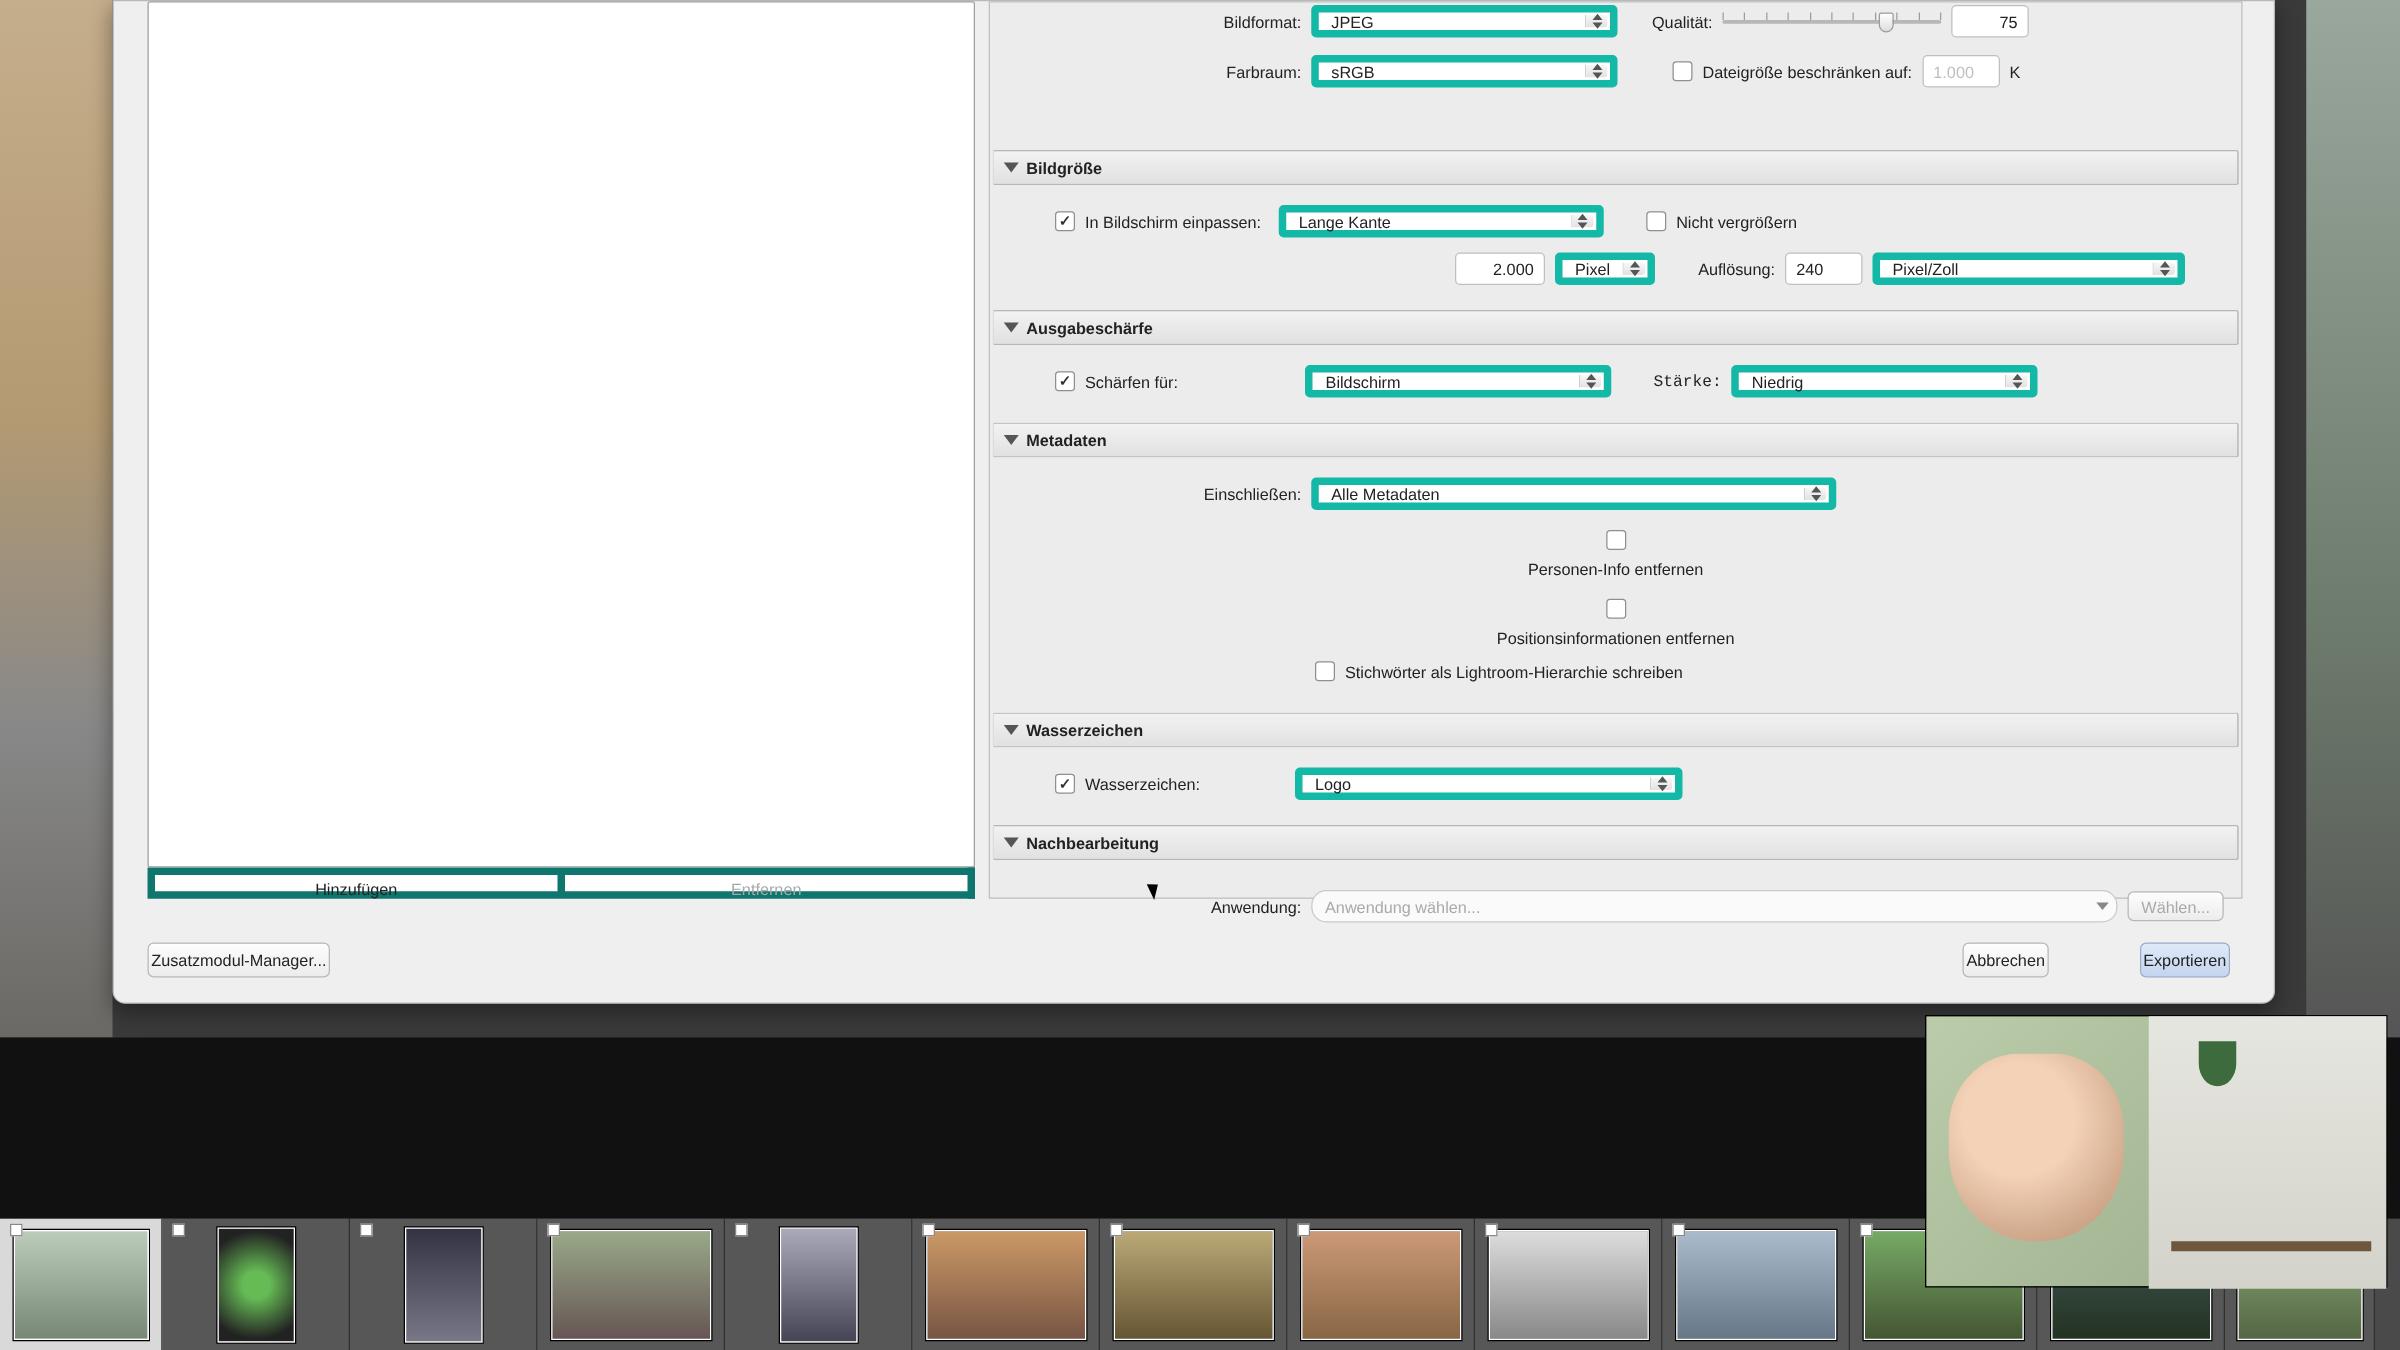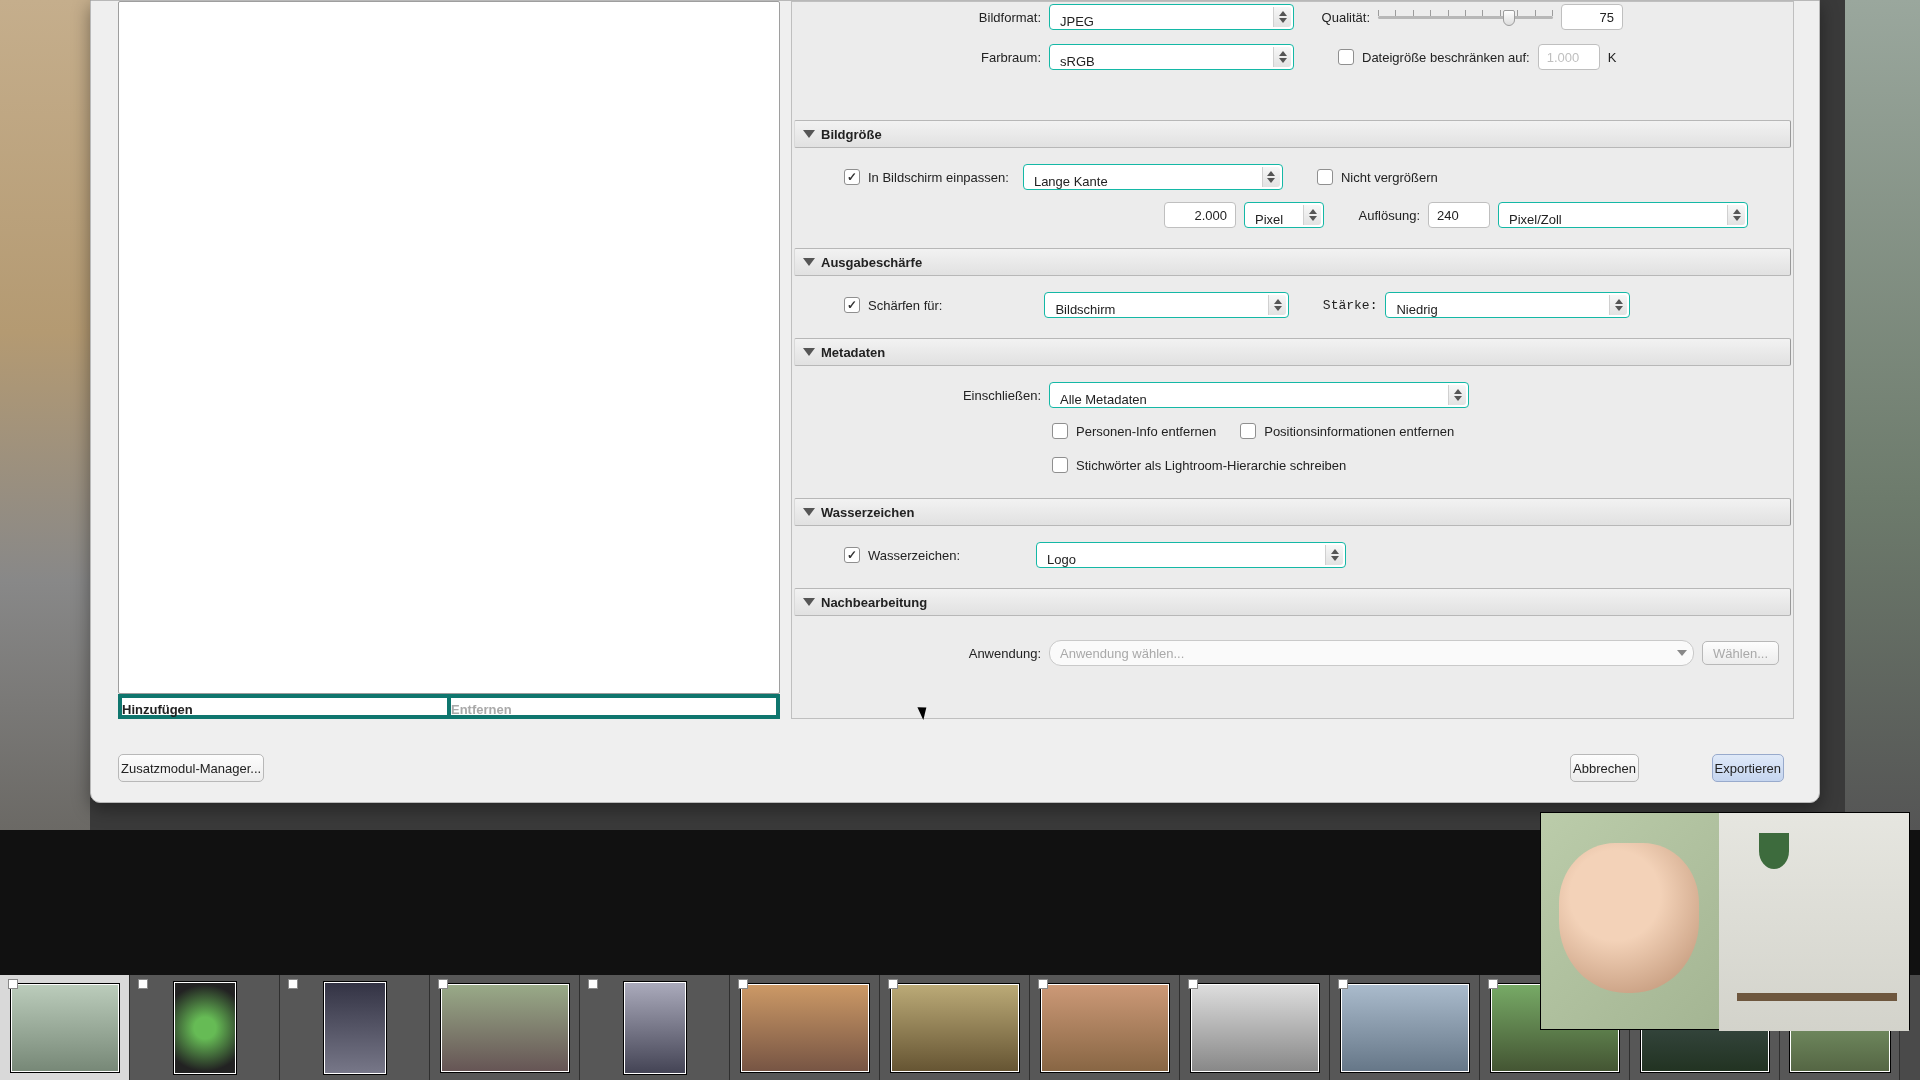--- a/index.html
+++ b/index.html
@@ -8,35 +8,35 @@
 .bg { position: absolute; inset: 0; background: #3a3a3a; }
 .bg-left { position: absolute; left: 0; top: 0; width: 90px; height: 830px; background: linear-gradient(#C5AE8C, #B49A72 40%, #888 70%, #6b6965 100%); }
 .bg-right { position: absolute; right: 0; top: 0; width: 75px; height: 830px; background: linear-gradient(#9aa79d, #6d7b6c 60%, #555 100%); }
 .bg-dark { position: absolute; left: 0; right: 0; top: 830px; height: 145px; background: #111; }
 
 .dialog { position: absolute; left: 90px; top: 0; width: 1730px; height: 803px; background: #efefef; border: 1px solid #b8b8b8; border-radius: 0 0 10px 10px; box-shadow: 0 6px 18px rgba(0,0,0,.4); }
 
 .leftpanel { position: absolute; left: 27px; top: 0; width: 662px; height: 718px; }
 .leftpanel .list { position: absolute; left: 0; top: 0; right: 0; height: 693px; background: #fff; border: 1px solid #9e9e9e; border-radius: 2px; }
 .leftpanel .btnrow { position: absolute; left: 0; top: 693px; right: 0; height: 25px; display: flex; }
-.leftpanel .btnrow .half { flex: 1; border: 4px solid #0f766e; background: #fff; line-height: 23px; font-weight: bold; }
+.leftpanel .btnrow .half { flex: 1; border: 6px solid #0f766e; background: #fff; text-align: center; line-height: 23px; }
 .leftpanel .btnrow .half + .half { border-left: none; }
 .disabled { color: #a9a9a9; }
 
 .rightpanel { position: absolute; left: 700px; top: 0; width: 1003px; height: 718px; }
 .scrollwrap { position: absolute; left: 0; right: 0; top: 0; bottom: 0; border: 1px solid #bfbfbf; background: #ececec; }
 
 .section-hdr { background: linear-gradient(#f2f2f2, #e1e1e1); border: 1px solid #b7b7b7; border-left: 1px solid #d9d9d9; border-right: 1px solid #999; height: 28px; display: flex; align-items: center; padding: 0 8px; font-weight: 600; gap: 6px; margin: 2px; border-radius: 2px; }
 .section-hdr .tri { width: 0; height: 0; border-left: 6px solid transparent; border-right: 6px solid transparent; border-top: 8px solid #555; }
 
 .section-body { margin: 0 2px 6px 2px; padding: 12px 12px; }
 .row { display: flex; align-items: center; min-height: 30px; gap: 8px; }
 .lbl { text-align: right; }
 
-.select { position: relative; height: 26px; background: #fff; border: 1px solid #14b8a6; border-radius: 4px; display: flex; align-items: flex-end; padding: 0 28px 0 10px; }
+.select { position: relative; height: 26px; background: #fff; border: 6px solid #14b8a6; border-radius: 4px; display: flex; align-items: flex-start; padding: 0 28px 0 10px; }
 .select .arrows { position: absolute; right: 2px; top: 2px; bottom: 2px; width: 18px; background: linear-gradient(#f7f7f7,#e2e2e2); border-left: 1px solid #d0d0d0; border-radius: 0 3px 3px 0; display: flex; flex-direction: column; justify-content: center; align-items: center; }
 .select .arrows::before { content: ""; border-left: 4px solid transparent; border-right: 4px solid transparent; border-bottom: 5px solid #555; margin-bottom: 2px; }
 .select .arrows::after { content: ""; border-left: 4px solid transparent; border-right: 4px solid transparent; border-top: 5px solid #555; }
 
 .textfield { height: 26px; background: #fff; border: 1px solid #bfbfbf; border-radius: 4px; padding: 0 8px; display: flex; align-items: center; justify-content: flex-end; }
 
 .checkbox { width: 16px; height: 16px; border: 1px solid #8f8f8f; border-radius: 3px; background: #fff; display: inline-flex; align-items: center; justify-content: center; flex-shrink: 0; }
 .checkbox.checked::after { content: "✓"; font-size: 12px; font-weight: 700; color: #333; }
 
 .slider { position: relative; width: 175px; height: 20px; }
@@ -194,21 +194,21 @@
           <span>Metadaten</span>
         </div>
       <div class="section-body">
         <div class="row">
           <span class="lbl" style="width:235px;">Einschließen:</span>
           <div class="select" style="width:420px;">
               <span>Alle Metadaten</span>
               <span class="arrows"></span>
             </div>
         </div>
-        <div class="row" style="margin-top:6px;">
+        <div class="row" style="margin-top:6px;flex-direction:column;">
           <span style="width:238px;"></span>
           <span class="checkbox"></span>
           <span>Personen-Info entfernen</span>
           <span style="width:8px;"></span>
           <span class="checkbox"></span>
           <span>Positionsinformationen entfernen</span>
         </div>
         <div class="row" style="margin-top:4px;">
           <span style="width:238px;"></span>
           <span class="checkbox"></span>

